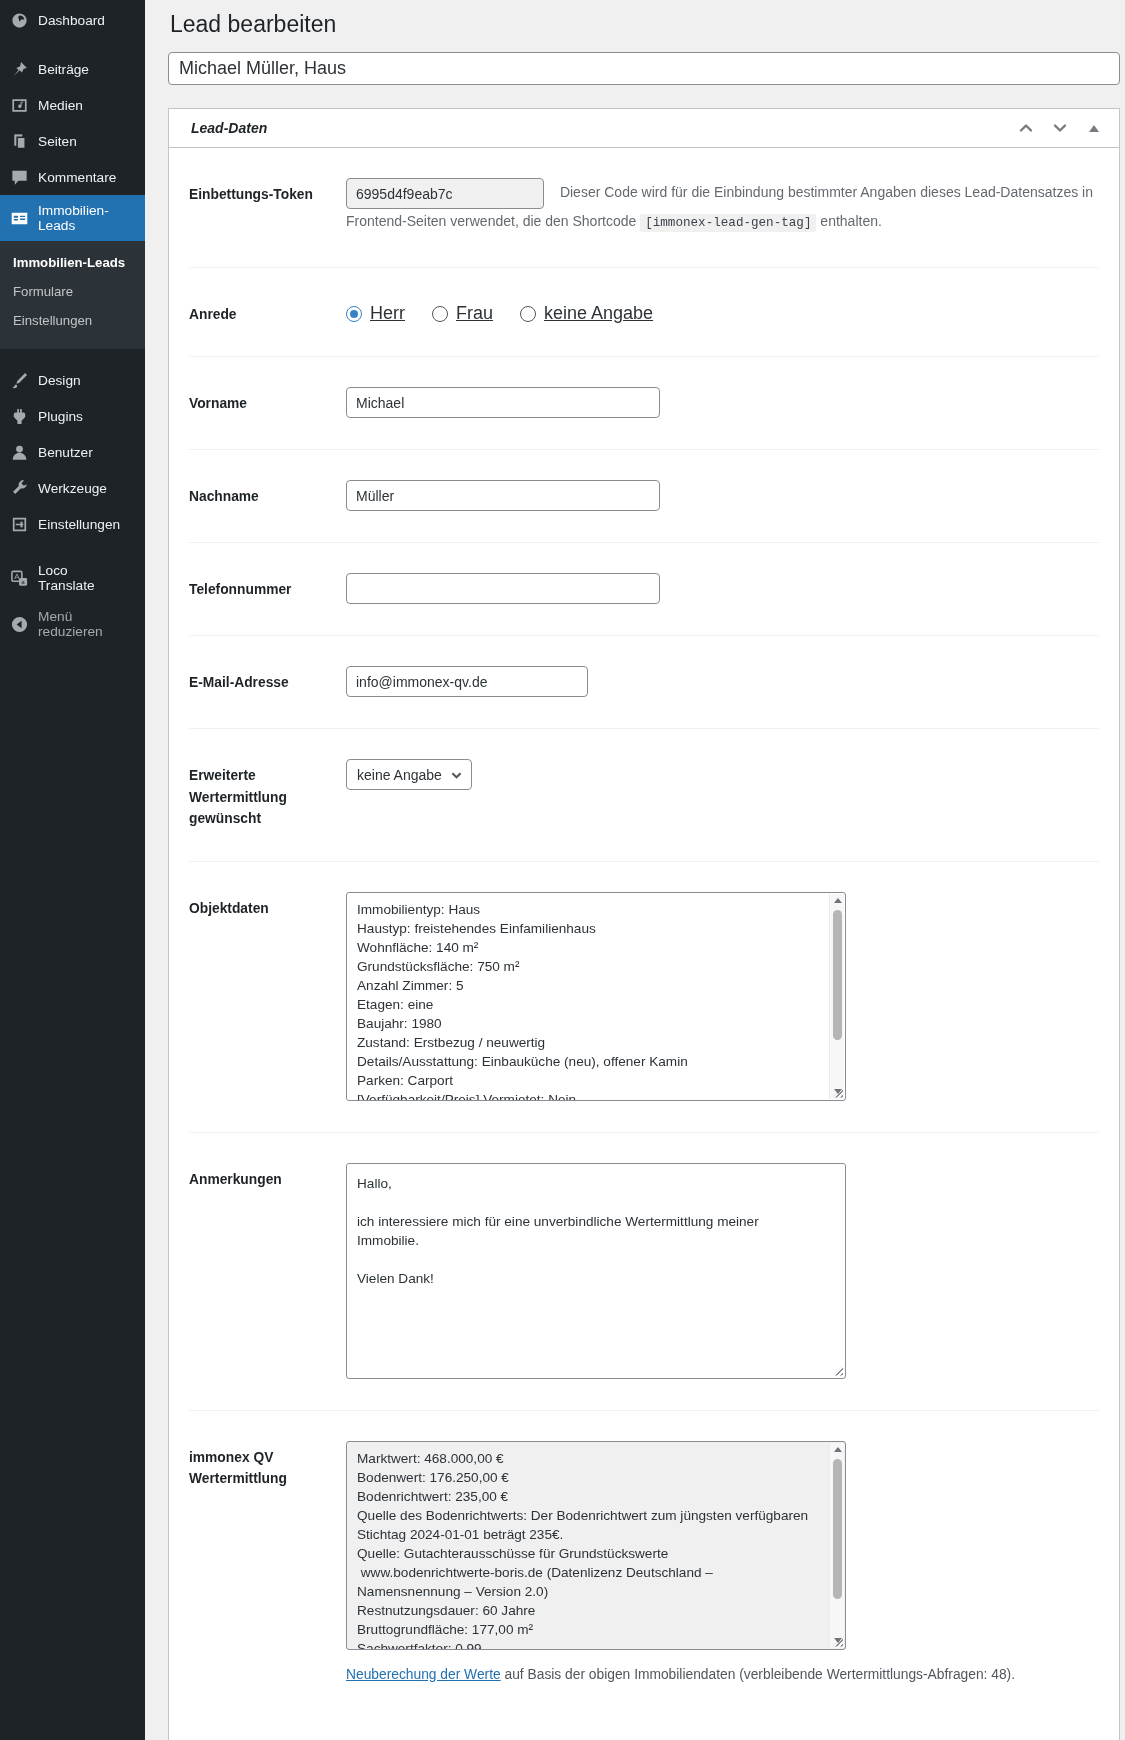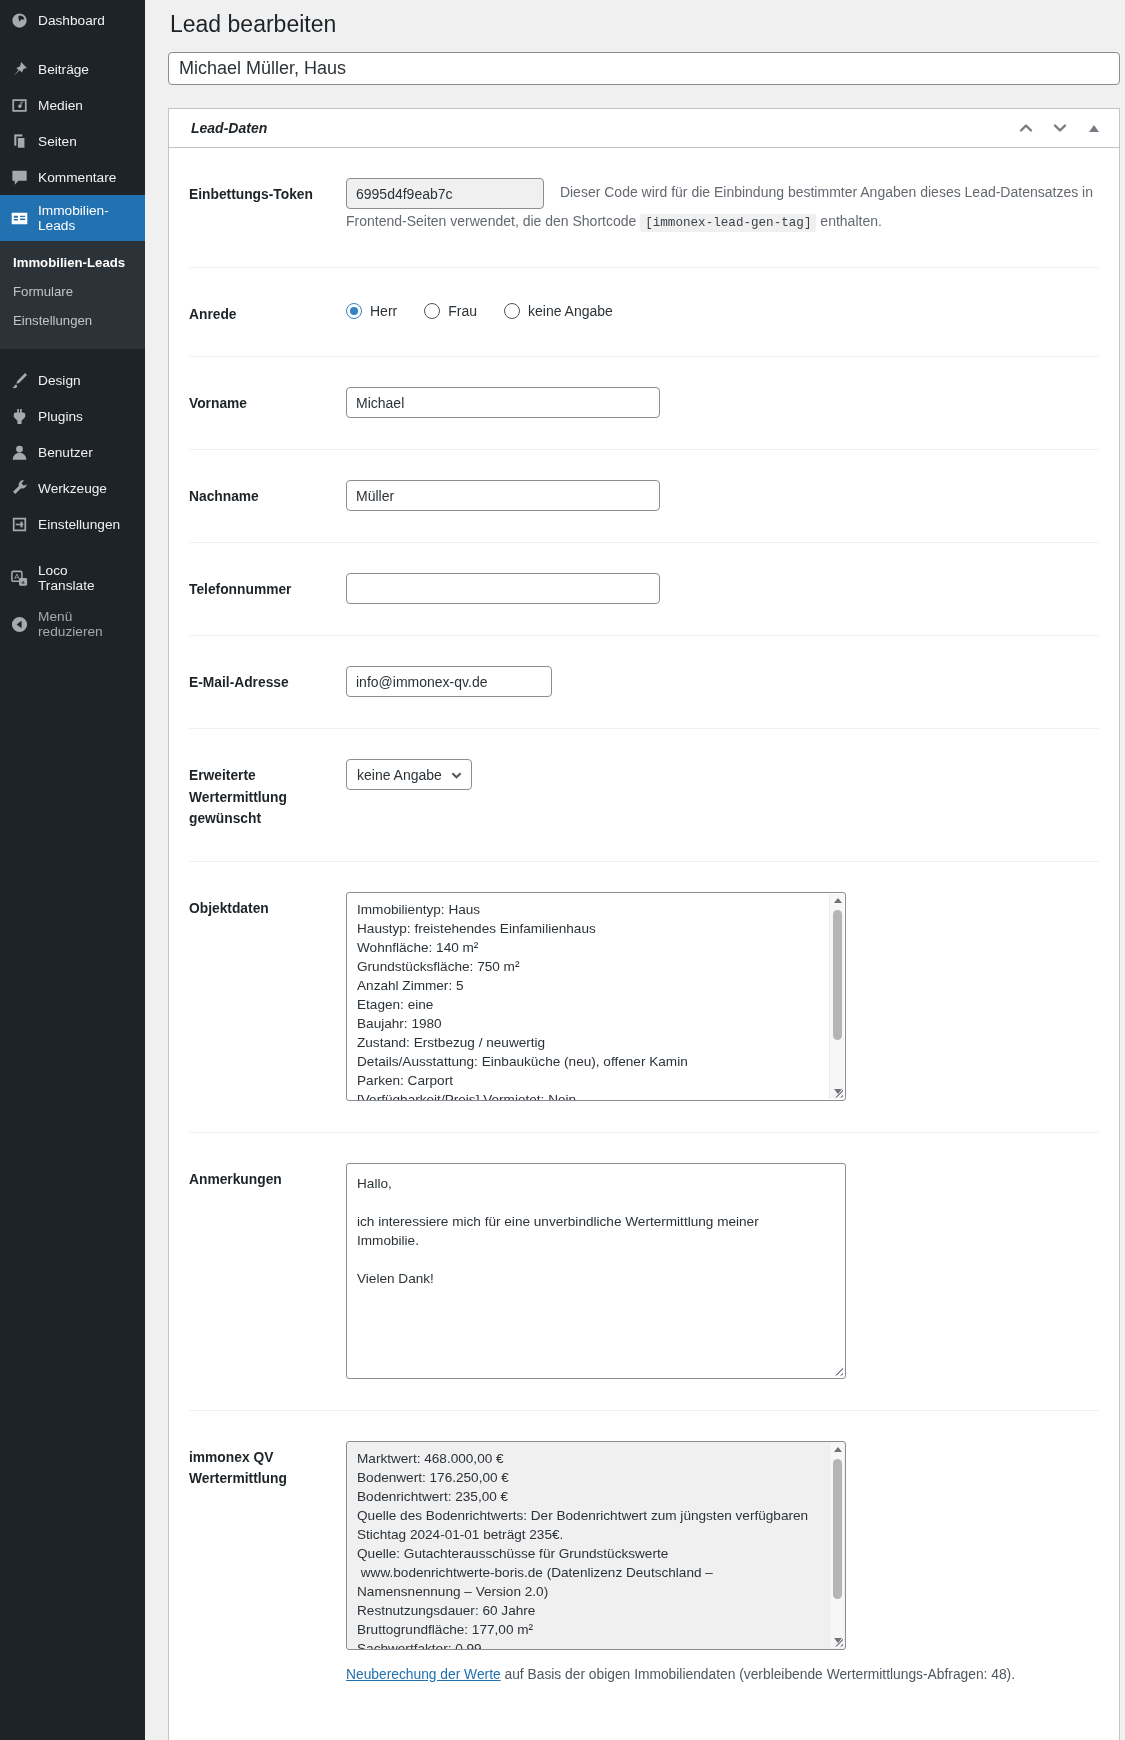--- a/index.html
+++ b/index.html
@@ -40,29 +40,29 @@
 
   .pb-inside { padding:0 20px 42px 20px; }
   .frow { display:flex; padding:30px 0 31px 0; border-bottom:1px solid #f0f0f1; }
   .frow:last-child { border-bottom:none; }
   .flabel { width:157px; flex:0 0 157px; font-size:13.8px; font-weight:700; color:#1d2327; padding-top:6px; line-height:1.55; padding-right:10px; }
   .ffield { flex:1; font-size:14px; color:#2c3338; }
 
   input.txt { height:31px; border:1px solid #8c8d94; border-radius:4px; background:#fff; color:#2c3338;
               font-family:"Liberation Sans", sans-serif; font-size:14px; padding:0 9px; }
   input.txt[readonly] { background:#f0f0f1; }
-  .w310 { width:314px; } .w230 { width:198px; } .w205 { width:206px; }
+  .w310 { width:314px; } .w230 { width:198px; } .w205 { width:242px; }
 
   .desc-flow { line-height:25px; color:#646970; font-size:14px; }
   .desc-flow input { vertical-align:middle; margin-right:12px; }
   code.sc { font-family:"Liberation Mono", monospace; font-size:12.6px; background:#f0f0f1; color:#3c434a;
             padding:2px 5px; border-radius:2px; }
 
   .radio-group { display:flex; align-items:center; gap:27px; padding-top:5px; }
-  .radio-opt { display:flex; align-items:center; gap:8px; cursor:pointer; font-size:14px; color:#2c3338; }
+  .radio-opt { display:flex; align-items:center; gap:8px; cursor:pointer; font-size:18px; color:#2c3338;text-decoration:underline; }
   .radio { width:16px; height:16px; border:1px solid #50575e; border-radius:50%; background:#fff; position:relative; flex:0 0 16px; }
   .radio.checked { border-color:#3582c4; }
   .radio.checked::after { content:""; position:absolute; left:3px; top:3px; width:8px; height:8px; border-radius:50%; background:#3582c4; }
 
   .select { display:inline-flex; align-items:center; gap:9px; height:31px; border:1px solid #8c8d94; border-radius:4px;
             background:#fff; padding:0 9px 0 10px; font-size:14px; color:#2c3338; cursor:pointer; }
   .select .chev svg { width:11px; height:11px; stroke:#50575e; stroke-width:2.2; fill:none; display:block; margin-top:2px; }
 
   .ta { position:relative; width:500px; border:1px solid #8c8d94; border-radius:3px; background:#fff; overflow:hidden; }
   .ta.gray { background:#f0f0f1; }

